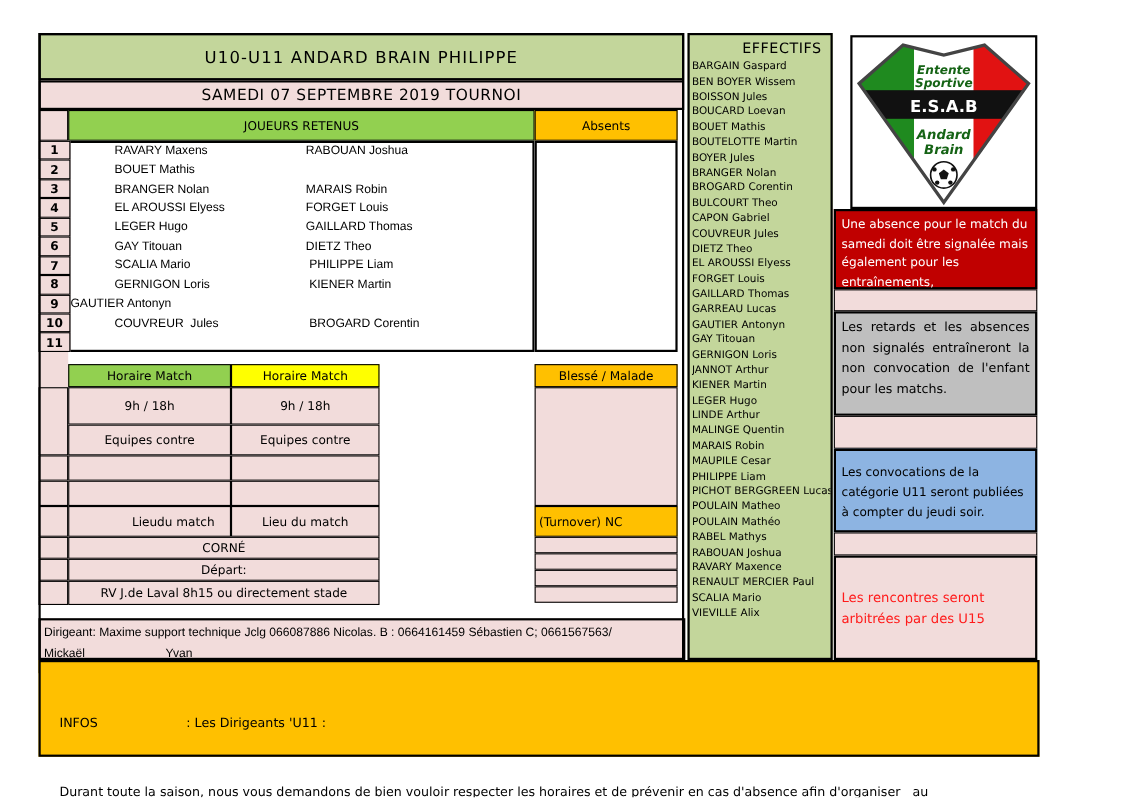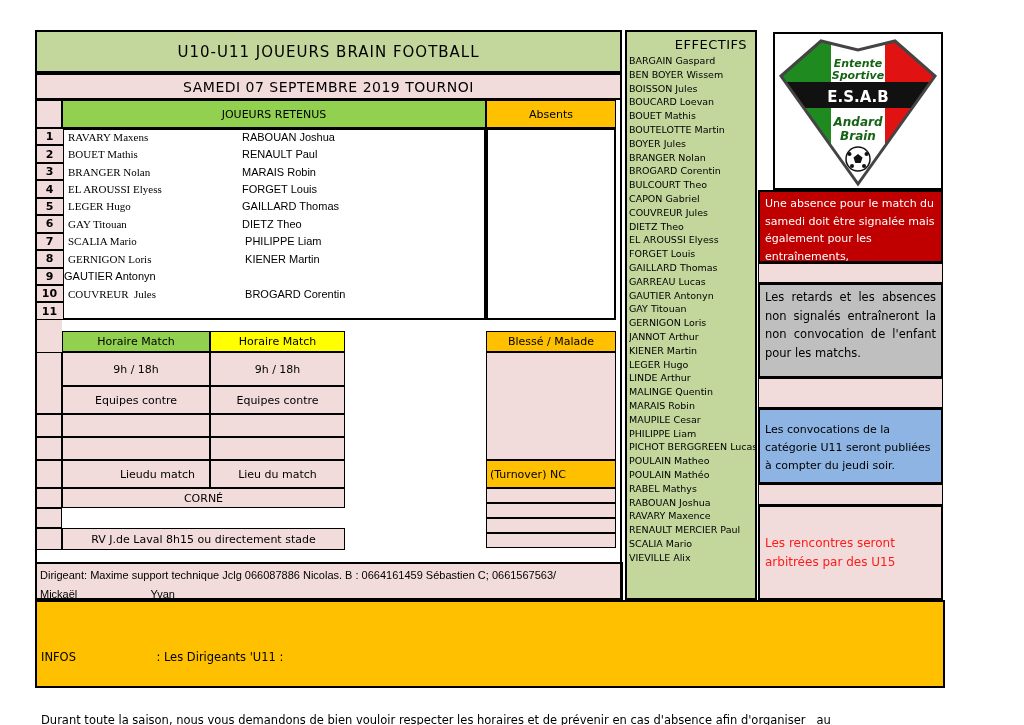--- a/index.html
+++ b/index.html
@@ -22,21 +22,21 @@
   .joueurs-hdr{left:62px;top:100px;width:424px;height:28px;font-size:11px;}
   .absents-hdr{left:486px;top:100px;width:130px;height:28px;font-size:11px;}
   .players-box{left:62px;top:128px;width:424px;height:192px;background:#fff;}
   .absents-box{left:486px;top:128px;width:130px;height:192px;background:#fff;}
 
   .roster{left:35px;top:128px;width:581px;height:192px;}
   .roster-row{display:flex;height:17.45px;align-items:stretch;}
   .roster-num{width:27px;background:#f2dcdb;border:1px solid #000;display:flex;align-items:center;
               justify-content:center;font-size:11px;font-weight:bold;flex:0 0 27px;}
   .roster-n1{width:174px;flex:0 0 174px;display:flex;align-items:center;padding-left:4px;
-             font-family:Liberation Serif, serif;font-size:11px;white-space:pre;}
+             font-family:Liberation Sans, sans-serif;font-size:11px;white-space:pre;margin-left:36px;}
   .roster-n2{flex:1;display:flex;align-items:center;font-family:"Liberation Sans",sans-serif;
              font-size:11px;white-space:pre;}
 
   .numcol-gap{left:35px;top:320px;width:27px;height:32px;}
   .numcol-a{left:35px;top:352px;width:27px;height:62px;}
   .numcol-b{left:35px;top:414px;width:27px;height:23px;}
   .numcol-c{left:35px;top:437px;width:27px;height:23px;}
   .numcol-d{left:35px;top:460px;width:27px;height:28px;}
   .numcol-e{left:35px;top:488px;width:27px;height:20px;}
   .numcol-f{left:35px;top:508px;width:27px;height:20px;}
@@ -80,50 +80,49 @@
   .note-gray{left:758px;top:283px;width:185px;height:95px;background:#bfbfbf;font-size:11.5px;
              line-height:18.5px;padding:3px 5px;text-align:justify;}
   .gap2{left:758px;top:378px;width:185px;height:30px;}
   .note-blue{left:758px;top:408px;width:185px;height:76px;background:#8db4e2;font-size:11px;
              line-height:18px;padding:11px 5px;}
   .gap3{left:758px;top:484px;width:185px;height:21px;}
   .note-ref{left:758px;top:505px;width:185px;height:95px;color:#ff1a1a;font-size:12px;
             line-height:19px;padding:3px 5px;display:flex;align-items:center;}
 
   .infos{left:35px;top:600px;width:910px;height:88px;font-size:11.5px;line-height:21px;
-         padding:3px 4px;white-space:pre-wrap;}
+         padding:3px 17px;white-space:pre-wrap;}
   .sheet-outline{left:35px;top:30px;width:587px;height:570px;border:2px solid #000;pointer-events:none;}
 </style>
 </head>
 <body>
 
 <div class="page">
 
-  <div class="abs cell thick ltgreen center banner-title">U10-U11 JOUEURS BRAIN FOOTBALL</div>
+  <div class="abs cell thick ltgreen center banner-title">U10-U11 ANDARD BRAIN PHILIPPE</div>
   <div class="abs cell thick pink center banner-date">SAMEDI 07 SEPTEMBRE 2019  TOURNOI</div>
 
   <div class="abs cell pink numcol-top"></div>
   <div class="abs cell green center joueurs-hdr">JOUEURS RETENUS</div>
   <div class="abs cell orange center absents-hdr">Absents</div>
 
   <div class="abs cell thick players-box"></div>
   <div class="abs cell thick absents-box"></div>
 
   <div class="abs roster">
 
       <div class="roster-row">
         <div class="roster-num">1</div>
         <div class="roster-n1">RAVARY Maxens</div>
         <div class="roster-n2">RABOUAN Joshua</div>
       </div>
 
       <div class="roster-row">
         <div class="roster-num">2</div>
         <div class="roster-n1">BOUET Mathis</div>
-        <div class="roster-n2">RENAULT Paul</div>
       </div>
 
       <div class="roster-row">
         <div class="roster-num">3</div>
         <div class="roster-n1">BRANGER Nolan</div>
         <div class="roster-n2">MARAIS Robin</div>
       </div>
 
       <div class="roster-row">
         <div class="roster-num">4</div>
@@ -195,20 +194,21 @@
   <div class="abs cell pink empty2b"></div>
   <div class="abs cell pink center lieu1">Lieudu match</div>
   <div class="abs cell pink center lieu2">Lieu du match</div>
   <div class="abs cell pink blesse-body"></div>
   <div class="abs cell orange turnover">(Turnover) NC</div>
   <div class="abs cell pink thin-r1"></div>
   <div class="abs cell pink thin-r2"></div>
   <div class="abs cell pink thin-r3"></div>
   <div class="abs cell pink thin-r4"></div>
   <div class="abs cell pink center corne">CORNÉ</div>
+  <div class="abs cell pink center depart">Départ:</div>
   <div class="abs cell pink center rv">RV J.de Laval 8h15 ou directement stade</div>
   <div class="abs cell thick pink dirigeant">Dirigeant: Maxime support technique Jclg 066087886 Nicolas. B : 0664161459 Sébastien C; 0661567563/
 Mickaël                        Yvan</div>
 
   <div class="abs cell thick ltgreen effectifs">
     <div class="effectifs-hdr">EFFECTIFS</div>
     <div class="effectifs-list">
 
         <div class="effectifs-name">BARGAIN Gaspard</div>
 

